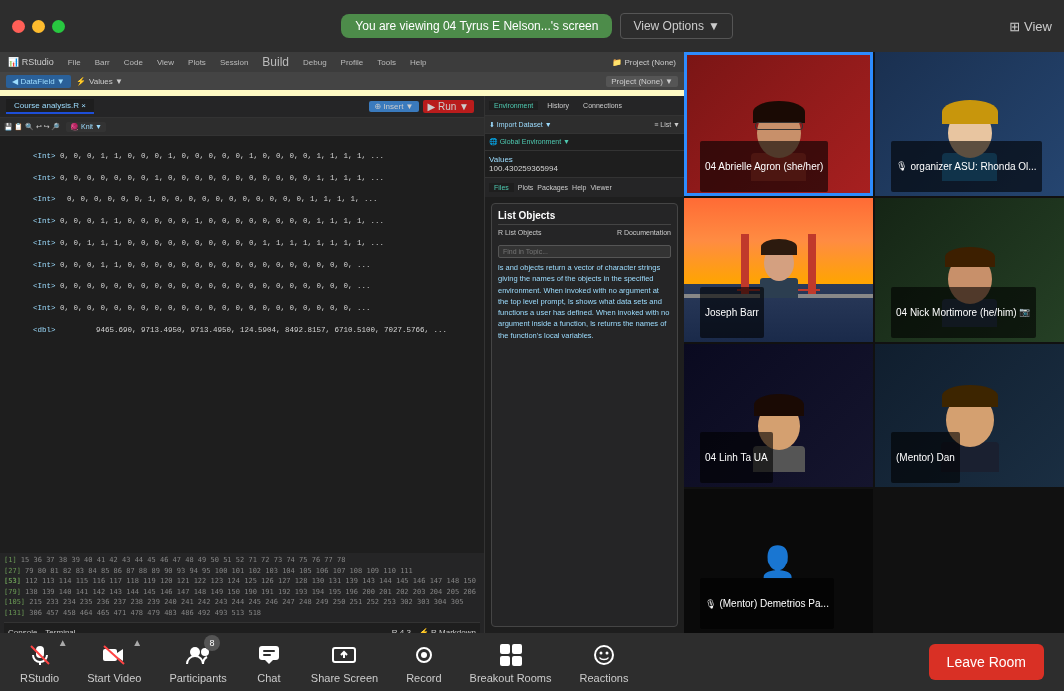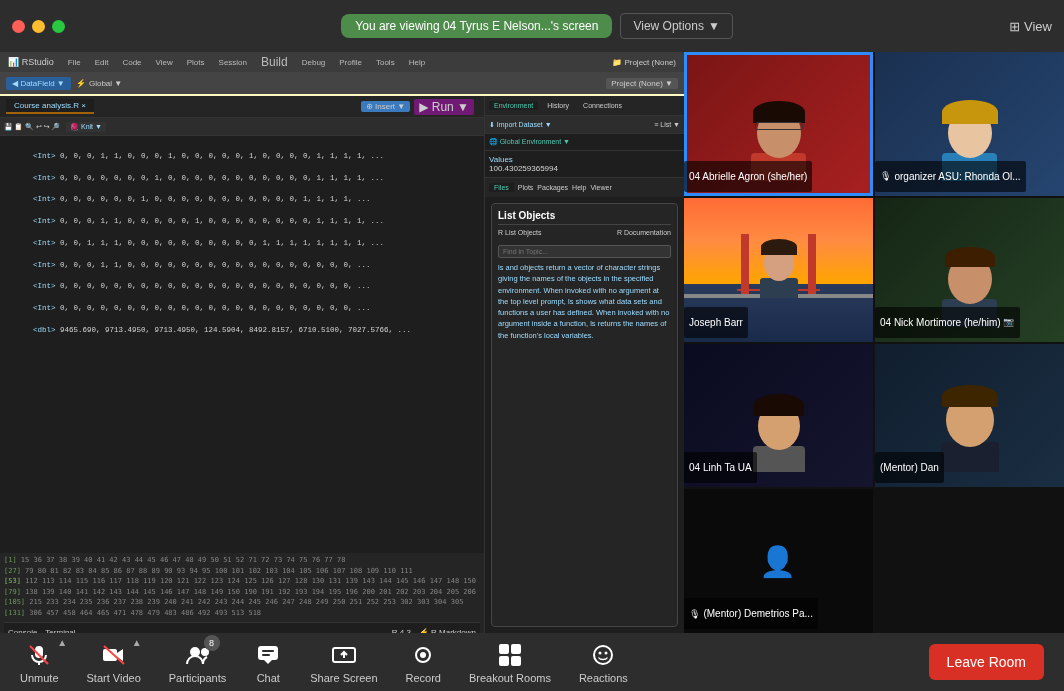--- a/index.html
+++ b/index.html
@@ -148,25 +148,25 @@
     }
 
     .video-tile.active-speaker {
       outline: 3px solid #2d8cff;
       outline-offset: -3px;
     }
 
     .participant-name {
       position: absolute;
       bottom: 4px;
-      left: 0;
+      left: 16px;
       background: rgba(0,0,0,0.6);
       color: #fff;
       font-size: 10px;
-      padding: 10px 5px;
+      padding: 20px 5px;
       border-radius: 2px;
       display: flex;
       align-items: center;
       gap: 3px;
     }
 
     
     #bottom-toolbar {
       position: absolute;
       bottom: 0; left: 0; right: 0;
@@ -301,75 +301,75 @@
 <div class="green-dot">✓</div>
 
 <div id="main-content">
 
   <div id="screen-share-area">
     <div class="rstudio-mockup">
 
       <div style="background:#3c3c3c; height:20px; display:flex; align-items:center; padding:0 8px; gap:14px;">
         <span style="color:#ccc; font-size:9px;">📊 RStudio</span>
         <span style="color:#bbb; font-size:8px;">File</span>
-        <span style="color:#bbb; font-size:8px;">Edit</span>
+        <span style="color:#bbb; font-size:8px;">Barr</span>
         <span style="color:#bbb; font-size:8px;">Code</span>
         <span style="color:#bbb; font-size:8px;">View</span>
         <span style="color:#bbb; font-size:8px;">Plots</span>
         <span style="color:#bbb; font-size:8px;">Session</span>
         <span style="color:#bbb; font-size:12px;">Build</span>
         <span style="color:#bbb; font-size:8px;">Debug</span>
         <span style="color:#bbb; font-size:8px;">Profile</span>
         <span style="color:#bbb; font-size:8px;">Tools</span>
         <span style="color:#bbb; font-size:8px;">Help</span>
         <span style="flex:1;"></span>
         <span style="color:#ccc; font-size:8px;">📁 Project (None)</span>
       </div>
 
-      <div style="background:#444; height:24px; display:flex; align-items:center; padding:0 6px; gap:6px; border-bottom:2px solid #fef9c3;">
+      <div style="background:#444; height:24px; display:flex; align-items:center; padding:0 6px; gap:6px; border-bottom:6px solid #fef9c3;">
         <span style="color:#9cdcfe; font-size:8px; background:#2a6099; padding:2px 6px; border-radius:2px;">◀ DataField ▼</span>
-        <span style="color:#ccc; font-size:8px;">⚡ Global ▼</span>
+        <span style="color:#ccc; font-size:8px;">⚡ Values ▼</span>
         <span style="flex:1;"></span>
         <span style="color:#ccc; font-size:8px; background:#555; padding:1px 5px; border-radius:2px;">Project (None) ▼</span>
       </div>
 
       <div style="flex:1; display:flex; overflow:hidden;">
 
         <div style="flex:1; background:#1e1e1e; overflow:hidden; position:relative;">
 
           <div style="background:#252526; height:22px; display:flex; align-items:center; padding:0 6px; gap:0; border-bottom:1px solid #333;">
-            <span style="color:#9cdcfe; font-size:8px; background:#1e1e1e; padding:2px 8px; border-bottom:2px solid #a16207;">Course analysis.R ×</span>
+            <span style="color:#9cdcfe; font-size:8px; background:#1e1e1e; padding:2px 8px; border-bottom:2px solid #1d4ed8;">Course analysis.R ×</span>
             <span style="flex:1;"></span>
             <span style="color:#ccc; font-size:8px; background:#3a7abd; padding:1px 5px; border-radius:2px; margin-right:4px;">⊕ Insert ▼</span>
-            <span style="color:#ccc; font-size:12px; background:#701a75; padding:1px 5px; border-radius:2px; margin-right:4px;">▶ Run ▼</span>
+            <span style="color:#ccc; font-size:10px; background:#b91c1c; padding:1px 5px; border-radius:2px; margin-right:4px;">▶ Run ▼</span>
           </div>
 
           <div style="background:#2d2d2d; height:18px; display:flex; align-items:center; padding:0 4px; gap:6px; border-bottom:1px solid #333;">
             <span style="color:#ccc; font-size:7px;">💾 📋 🔍 ↩ ↪ 🔎</span>
             <span style="color:#9cdcfe; font-size:7px; background:#333; padding:1px 4px; border-radius:2px;">🧶 Knit ▼</span>
           </div>
 
           <div class="code-content" style="padding:4px 6px; font-size:7.5px; line-height:1.45;">
 <span>  <span style="color:#858585;">    </span><span style="color:#9cdcfe;">&lt;Int&gt;</span><span style="color:#d4d4d4;"> 0, 0, 0, 1, 1, 0, 0, 0, 1, 0, 0, 0, 0, 0, 1, 0, 0, 0, 0, 1, 1, 1, 1, ...</span>
 </span>
 <span>  <span style="color:#858585;">    </span><span style="color:#9cdcfe;">&lt;Int&gt;</span><span style="color:#d4d4d4;"> 0, 0, 0, 0, 0, 0, 0, 1, 0, 0, 0, 0, 0, 0, 0, 0, 0, 0, 0, 1, 1, 1, 1, ...</span>
 </span>
-<span>  <span style="color:#858585;">    </span><span style="color:#9cdcfe;">&lt;Int&gt;</span><span style="color:#d4d4d4;"> 0, 0, 0, 0, 0, 0, 1, 0, 0, 0, 0, 0, 0, 0, 0, 0, 0, 0, 1, 1, 1, 1, ...</span>
+<span>  <span style="color:#858585;">    </span><span style="color:#9cdcfe;">&lt;Int&gt;</span><span style="color:#d4d4d4;margin-left:7px;"> 0, 0, 0, 0, 0, 0, 1, 0, 0, 0, 0, 0, 0, 0, 0, 0, 0, 0, 1, 1, 1, 1, ...</span>
 </span>
 <span>  <span style="color:#858585;">    </span><span style="color:#9cdcfe;">&lt;Int&gt;</span><span style="color:#d4d4d4;"> 0, 0, 0, 1, 1, 0, 0, 0, 0, 0, 1, 0, 0, 0, 0, 0, 0, 0, 0, 1, 1, 1, 1, ...</span>
 </span>
 <span>  <span style="color:#858585;">    </span><span style="color:#9cdcfe;">&lt;Int&gt;</span><span style="color:#d4d4d4;"> 0, 0, 1, 1, 1, 0, 0, 0, 0, 0, 0, 0, 0, 0, 0, 1, 1, 1, 1, 1, 1, 1, 1, ...</span>
 </span>
 <span>  <span style="color:#858585;">    </span><span style="color:#9cdcfe;">&lt;Int&gt;</span><span style="color:#d4d4d4;"> 0, 0, 0, 1, 1, 0, 0, 0, 0, 0, 0, 0, 0, 0, 0, 0, 0, 0, 0, 0, 0, 0, ...</span>
 </span>
 <span>  <span style="color:#858585;">    </span><span style="color:#9cdcfe;">&lt;Int&gt;</span><span style="color:#d4d4d4;"> 0, 0, 0, 0, 0, 0, 0, 0, 0, 0, 0, 0, 0, 0, 0, 0, 0, 0, 0, 0, 0, 0, ...</span>
 </span>
 <span>  <span style="color:#858585;">    </span><span style="color:#9cdcfe;">&lt;Int&gt;</span><span style="color:#d4d4d4;"> 0, 0, 0, 0, 0, 0, 0, 0, 0, 0, 0, 0, 0, 0, 0, 0, 0, 0, 0, 0, 0, 0, ...</span>
 </span>
-<span>  <span style="color:#858585;">    </span><span style="color:#9cdcfe;">&lt;dbl&gt;</span><span style="color:#d4d4d4;"> 9465.690, 9713.4950, 9713.4950, 124.5904, 8492.8157, 6710.5100, 7027.5766, ...</span>
+<span>  <span style="color:#858585;">    </span><span style="color:#9cdcfe;">&lt;dbl&gt;</span><span style="color:#d4d4d4;margin-left:36px;"> 9465.690, 9713.4950, 9713.4950, 124.5904, 8492.8157, 6710.5100, 7027.5766, ...</span>
 </span>
           </div>
 
           <div style="position:absolute; bottom:0; left:0; right:0; background:#252526; height:80px; overflow:hidden; padding:2px 4px;">
             <div style="color:#858585; font-size:7px; line-height:1.5; font-family: monospace;">
               <span style="color:#6a9955;">[1]</span> 15  36  37  38  39  40  41  42  43  44  45  46  47  48  49  50  51  52  71  72  73  74  75  76  77  78<br>
               <span style="color:#6a9955;">[27]</span> 79  80  81  82  83  84  85  86  87  88  89  90  93  94  95  100 101 102 103 104 105 106 107 108 109 110 111<br>
               <span style="color:#6a9955;font-weight:bold;">[53]</span> 112 113 114 115 116 117 118 119 120 121 122 123 124 125 126 127 128 130 131 139 143 144 145 146 147 148 150<br>
               <span style="color:#6a9955;">[79]</span> 138 139 140 141 142 143 144 145 146 147 148 149 150 190 191 192 193 194 195 196 200 201 202 203 204 205 206<br>
               <span style="color:#6a9955;">[105]</span> 215 233 234 235 236 237 238 239 240 241 242 243 244 245 246 247 248 249 250 251 252 253 302 303 304 305<br>
@@ -549,21 +549,21 @@
         <div class="toolbar-icon">
           <svg width="22" height="22" viewBox="0 0 22 22" fill="none">
             <rect x="7" y="2" width="8" height="12" rx="4" fill="#fff"></rect>
             <path d="M4 11c0 3.866 3.134 7 7 7s7-3.134 7-7" stroke="#fff" stroke-width="2" fill="none"></path>
             <line x1="11" y1="18" x2="11" y2="21" stroke="#fff" stroke-width="2"></line>
             <line x1="2" y1="2" x2="20" y2="20" stroke="#ff4444" stroke-width="2"></line>
           </svg>
         </div>
         <div style="position:absolute; top:-4px; right:-14px; font-size:10px; color:#aaa;">▲</div>
       </div>
-      <span class="toolbar-label">Unmute</span>
+      <span class="toolbar-label">RStudio</span>
     </div>
 
     <div class="toolbar-item">
       <div style="position:relative;">
         <div class="toolbar-icon">
           <svg width="24" height="22" viewBox="0 0 24 22" fill="none">
             <rect x="1" y="5" width="14" height="12" rx="2" fill="#fff"></rect>
             <path d="M15 9l6-4v12l-6-4V9z" fill="#fff"></path>
             <line x1="2" y1="2" x2="22" y2="20" stroke="#ff4444" stroke-width="2"></line>
           </svg>

